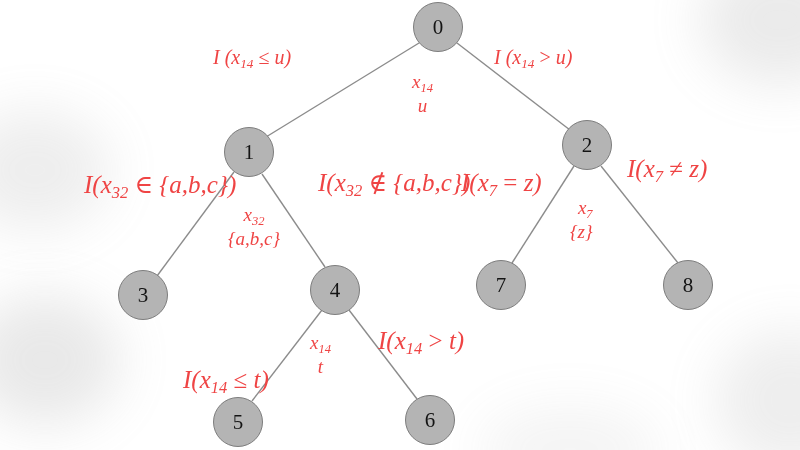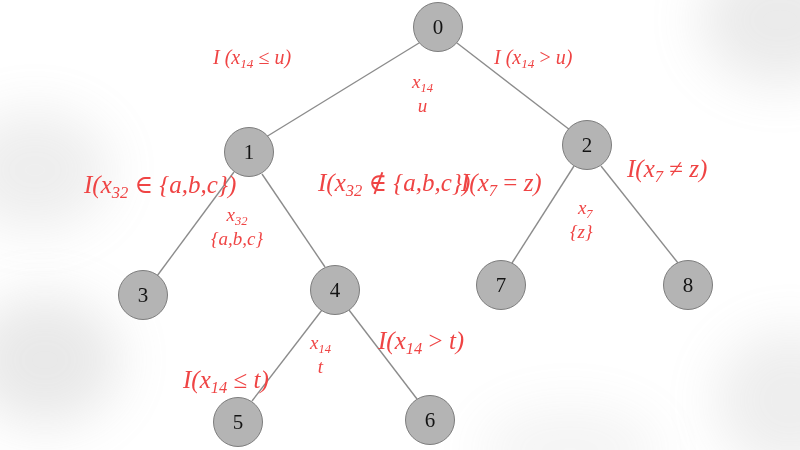--- a/index.html
+++ b/index.html
@@ -109,17 +109,17 @@
   <div class="lbl cond" id="lbl-root-left" style="left: 213px; top: 47px;"><i>I (</i><i>x</i><sub>14</sub><span class="op"> ≤ </span><i>u</i><i>)</i></div>
   <div class="lbl cond" id="lbl-root-right" style="left: 494px; top: 47px; text-align: right;"><i>I (</i><i>x</i><sub>14</sub><span class="op"> &gt; </span><i>u</i><i>)</i></div>
   <div class="lbl cond-sm" id="lbl-n1-left" style="left: 84px; top: 172px;"><i>I(</i><i>x</i><sub>32</sub><span class="op"> ∈ </span><i>{a,b,c}</i><i>)</i></div>
   <div class="lbl cond-sm" id="lbl-n1-right" style="left: 276px; top: 170px; margin-left: 42px;"><i>I(</i><i>x</i><sub>32</sub><span class="op"> ∉ </span><i>{a,b,c}</i><i>)</i></div>
   <div class="lbl cond-sm" id="lbl-n2-left" style="left: 461px; top: 170px;"><i>I(</i><i>x</i><sub>7</sub><span class="op"> = </span><i>z</i><i>)</i></div>
   <div class="lbl cond-sm" id="lbl-n2-right" style="left: 627px; top: 156px;"><i>I(</i><i>x</i><sub>7</sub><span class="op"> ≠ </span><i>z</i><i>)</i></div>
   <div class="lbl cond-sm" id="lbl-n4-left" style="left: 183px; top: 328px; margin-top: 39px;"><i>I(</i><i>x</i><sub>14</sub><span class="op"> ≤ </span><i>t</i><i>)</i></div>
   <div class="lbl cond-sm" id="lbl-n4-right" style="left: 378px; top: 328px;"><i>I(</i><i>x</i><sub>14</sub><span class="op"> &gt; </span><i>t</i><i>)</i></div>
 
   <div class="lbl split" id="split-root" style="left: 412px; top: 72px;"><i>x</i><sub>14</sub><span class="line2"><i>u</i></span></div>
-  <div class="lbl split" id="split-n1" style="left: 211px; top: 205px;"><i>x</i><sub>32</sub><span class="line2"><i>{a,b,c}</i></span></div>
+  <div class="lbl split" id="split-n1" style="left: 228px; top: 205px;"><i>x</i><sub>32</sub><span class="line2"><i>{a,b,c}</i></span></div>
   <div class="lbl split" id="split-n2" style="left: 570px; top: 198px; text-align: right;"><i>x</i><sub>7</sub><span class="line2"><i>{z}</i></span></div>
   <div class="lbl split" id="split-n4" style="left: 310px; top: 333px;"><i>x</i><sub>14</sub><span class="line2"><i>t</i></span></div>
 
 </div>
 
 </body></html>

